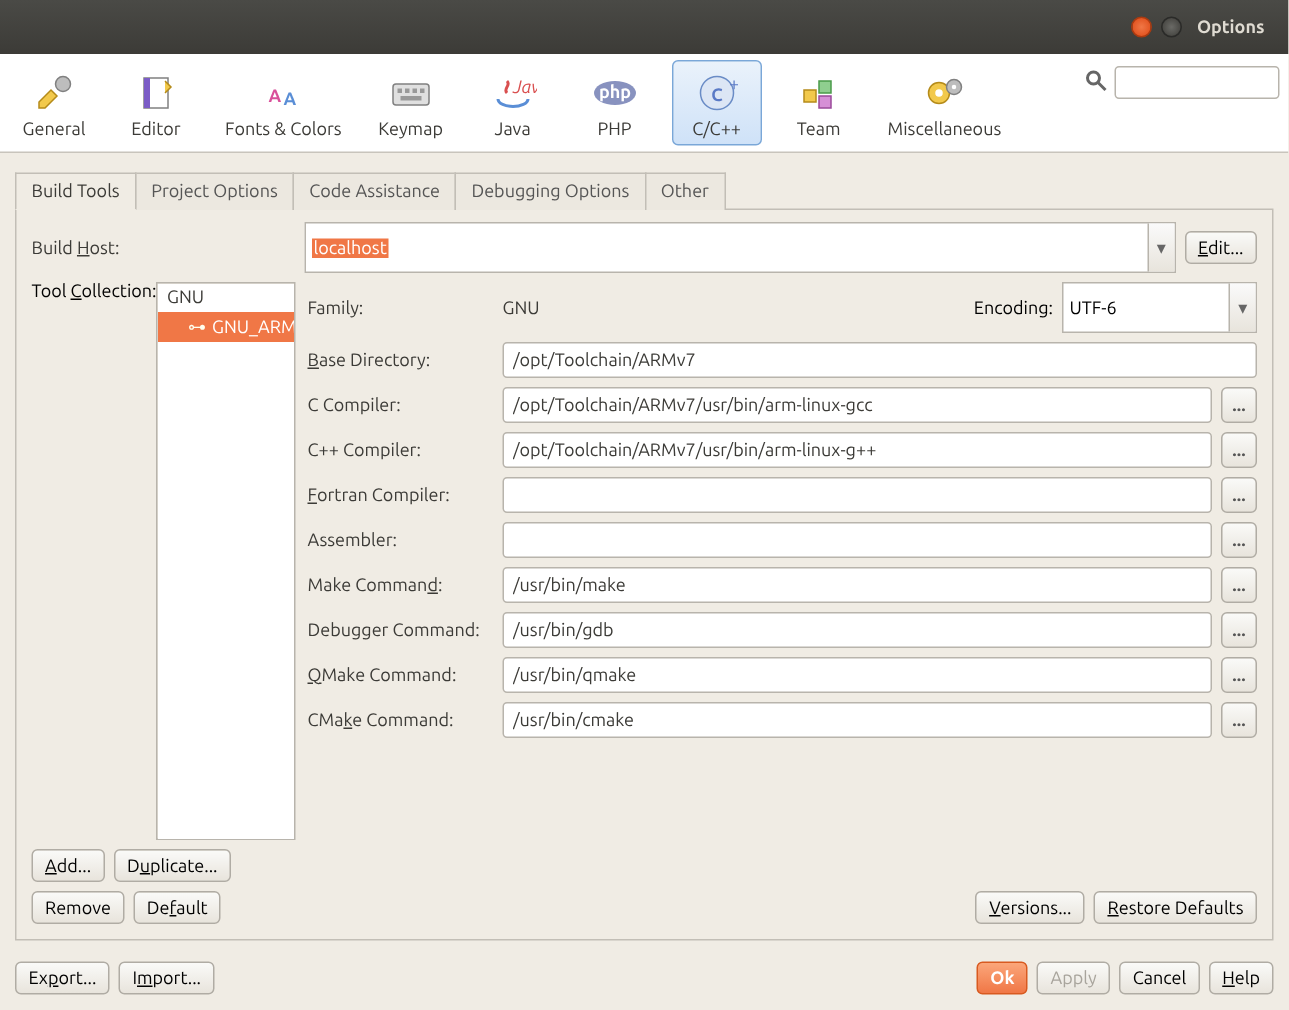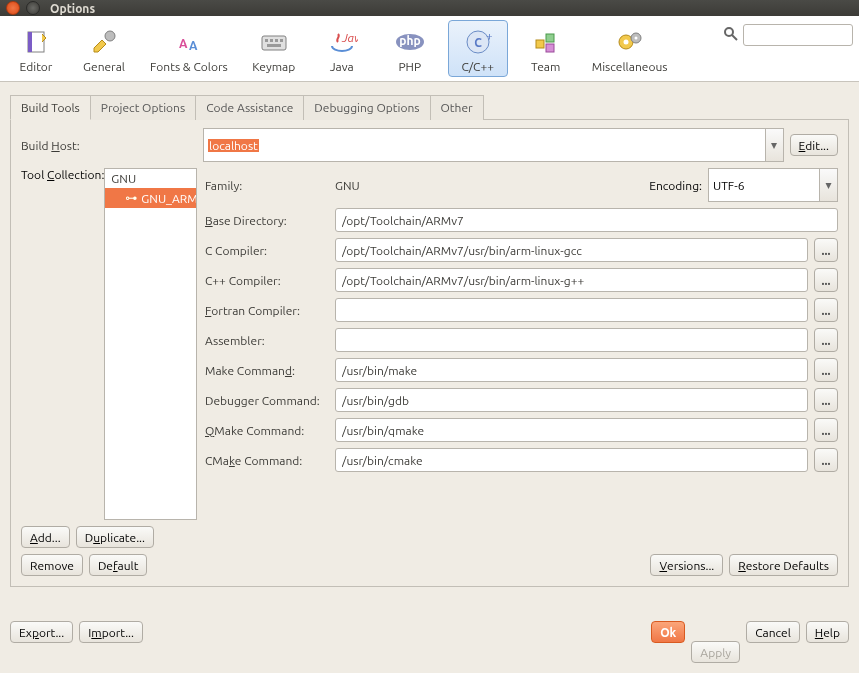--- a/index.html
+++ b/index.html
@@ -1,19 +1,19 @@
 <!DOCTYPE html>
 <html><head>
 <meta charset="utf-8">
 <style>
 * { box-sizing: border-box; margin: 0; padding: 0; font-family: "Ubuntu", "Segoe UI", sans-serif; font-size: 12px; }
 body { background: #f0ece4; width: 859px; height: 673px; overflow: hidden; display: flex; flex-direction: column; }
 
 
-.titlebar { height: 16px; background: linear-gradient(#4a4a46,#3c3b37); display: flex; align-items: center; padding: 0 6px; gap: 6px; }
+.titlebar { height: 36px; background: linear-gradient(#4a4a46,#3c3b37); display: flex; align-items: center; padding: 0 16px; gap: 6px; justify-content: flex-end; }
 .tb-btn { width: 14px; height: 14px; border-radius: 50%; display: inline-block; }
 .tb-close { background: radial-gradient(#f07746,#dd4814); border:1px solid #aa3a10;}
 .tb-min { background: radial-gradient(#6a6a66,#3c3b37); border:1px solid #2a2a28;}
 .tb-title { color: #dfdbd2; font-weight: bold; margin-left: 4px; font-size: 12px; }
 
 
 .toolbar { background: #fff; border-bottom: 1px solid #c8c4bc; padding: 4px 6px; display: flex; align-items: flex-start; gap: 8px; }
 .tool-item { display: flex; flex-direction: column; align-items: center; gap: 2px; padding: 6px 8px 4px; cursor: pointer; min-width: 60px; }
 .tool-item.selected { background: linear-gradient(#eaf2fb,#cfe2f8); border: 1px solid #7aa7d8; border-radius: 4px; padding: 5px 7px 3px; }
 .tool-icon { width: 32px; height: 32px; display:flex; align-items:center; justify-content:center;}
@@ -45,51 +45,51 @@
 .right-col { flex: 1; display: flex; flex-direction: column; gap: 6px; }
 .field-row { display: flex; align-items: center; gap: 6px; }
 .field-row .flabel { width: 124px; color:#3c3b37; }
 .text-input { flex:1; height: 24px; border: 1px solid #b8b4ac; border-radius: 3px; background:#fff; padding: 0 6px; color:#3c3b37; }
 .sq-btn { width: 24px; height: 24px; border: 1px solid #b0aca4; background: linear-gradient(#fafaf8,#e8e4dc); border-radius:4px; cursor:pointer; display:flex; align-items:center; justify-content:center; font-weight:bold; color:#555; }
 .static-val { color:#3c3b37; }
 .btn-row { display:flex; gap:6px; margin-top:6px; }
 .bottom-bar { display:flex; align-items:center; gap:6px; padding: 6px 10px 10px; }
 .spacer { flex:1; }
 .btn.primary { background: linear-gradient(#fba67a,#f07746); border-color:#d85a20; color:#fff; font-weight:bold;}
-.btn.disabled { color:#a8a49c;margin-top:40px; }
+.btn.disabled { color:#a8a49c; }
 .plain { }
 </style>
 </head>
 <body>
 
 <div class="titlebar">
   <span class="tb-btn tb-close"></span>
   <span class="tb-btn tb-min"></span>
   <span class="tb-title">Options</span>
 </div>
 
 <div class="toolbar">
   <div class="tool-item">
     <div class="tool-icon">
         <svg width="28" height="28">
+          <path d="M4 20l8-8 4 4-8 8H4v-4z" fill="#f2c94c" stroke="#b58b1a"></path>
+          <circle cx="20" cy="8" r="5" fill="#bdbdbd" stroke="#808080"></circle>
+        </svg>
+      </div>
+    <span class="tool-label">General</span>
+  </div>
+  <div class="tool-item">
+    <div class="tool-icon">
+        <svg width="28" height="28">
           <rect x="6" y="4" width="16" height="20" fill="#fff" stroke="#808080"></rect>
           <rect x="6" y="4" width="4" height="20" fill="#7b5cc6"></rect>
           <path d="M20 6l4 4-4 4" fill="#f2c94c" stroke="#b58b1a"></path>
         </svg>
       </div>
     <span class="tool-label">Editor</span>
-  </div>
-  <div class="tool-item">
-    <div class="tool-icon">
-        <svg width="28" height="28">
-          <path d="M4 20l8-8 4 4-8 8H4v-4z" fill="#f2c94c" stroke="#b58b1a"></path>
-          <circle cx="20" cy="8" r="5" fill="#bdbdbd" stroke="#808080"></circle>
-        </svg>
-      </div>
-    <span class="tool-label">General</span>
   </div>
   <div class="tool-item">
     <div class="tool-icon">
         <svg width="28" height="28">
           <text x="4" y="20" font-size="18" font-weight="bold" fill="#d94f9a">A</text>
           <text x="14" y="22" font-size="14" font-weight="bold" fill="#5a8ed6">A</text>
         </svg>
       </div>
     <span class="tool-label">Fonts &amp; Colors</span>
   </div>

